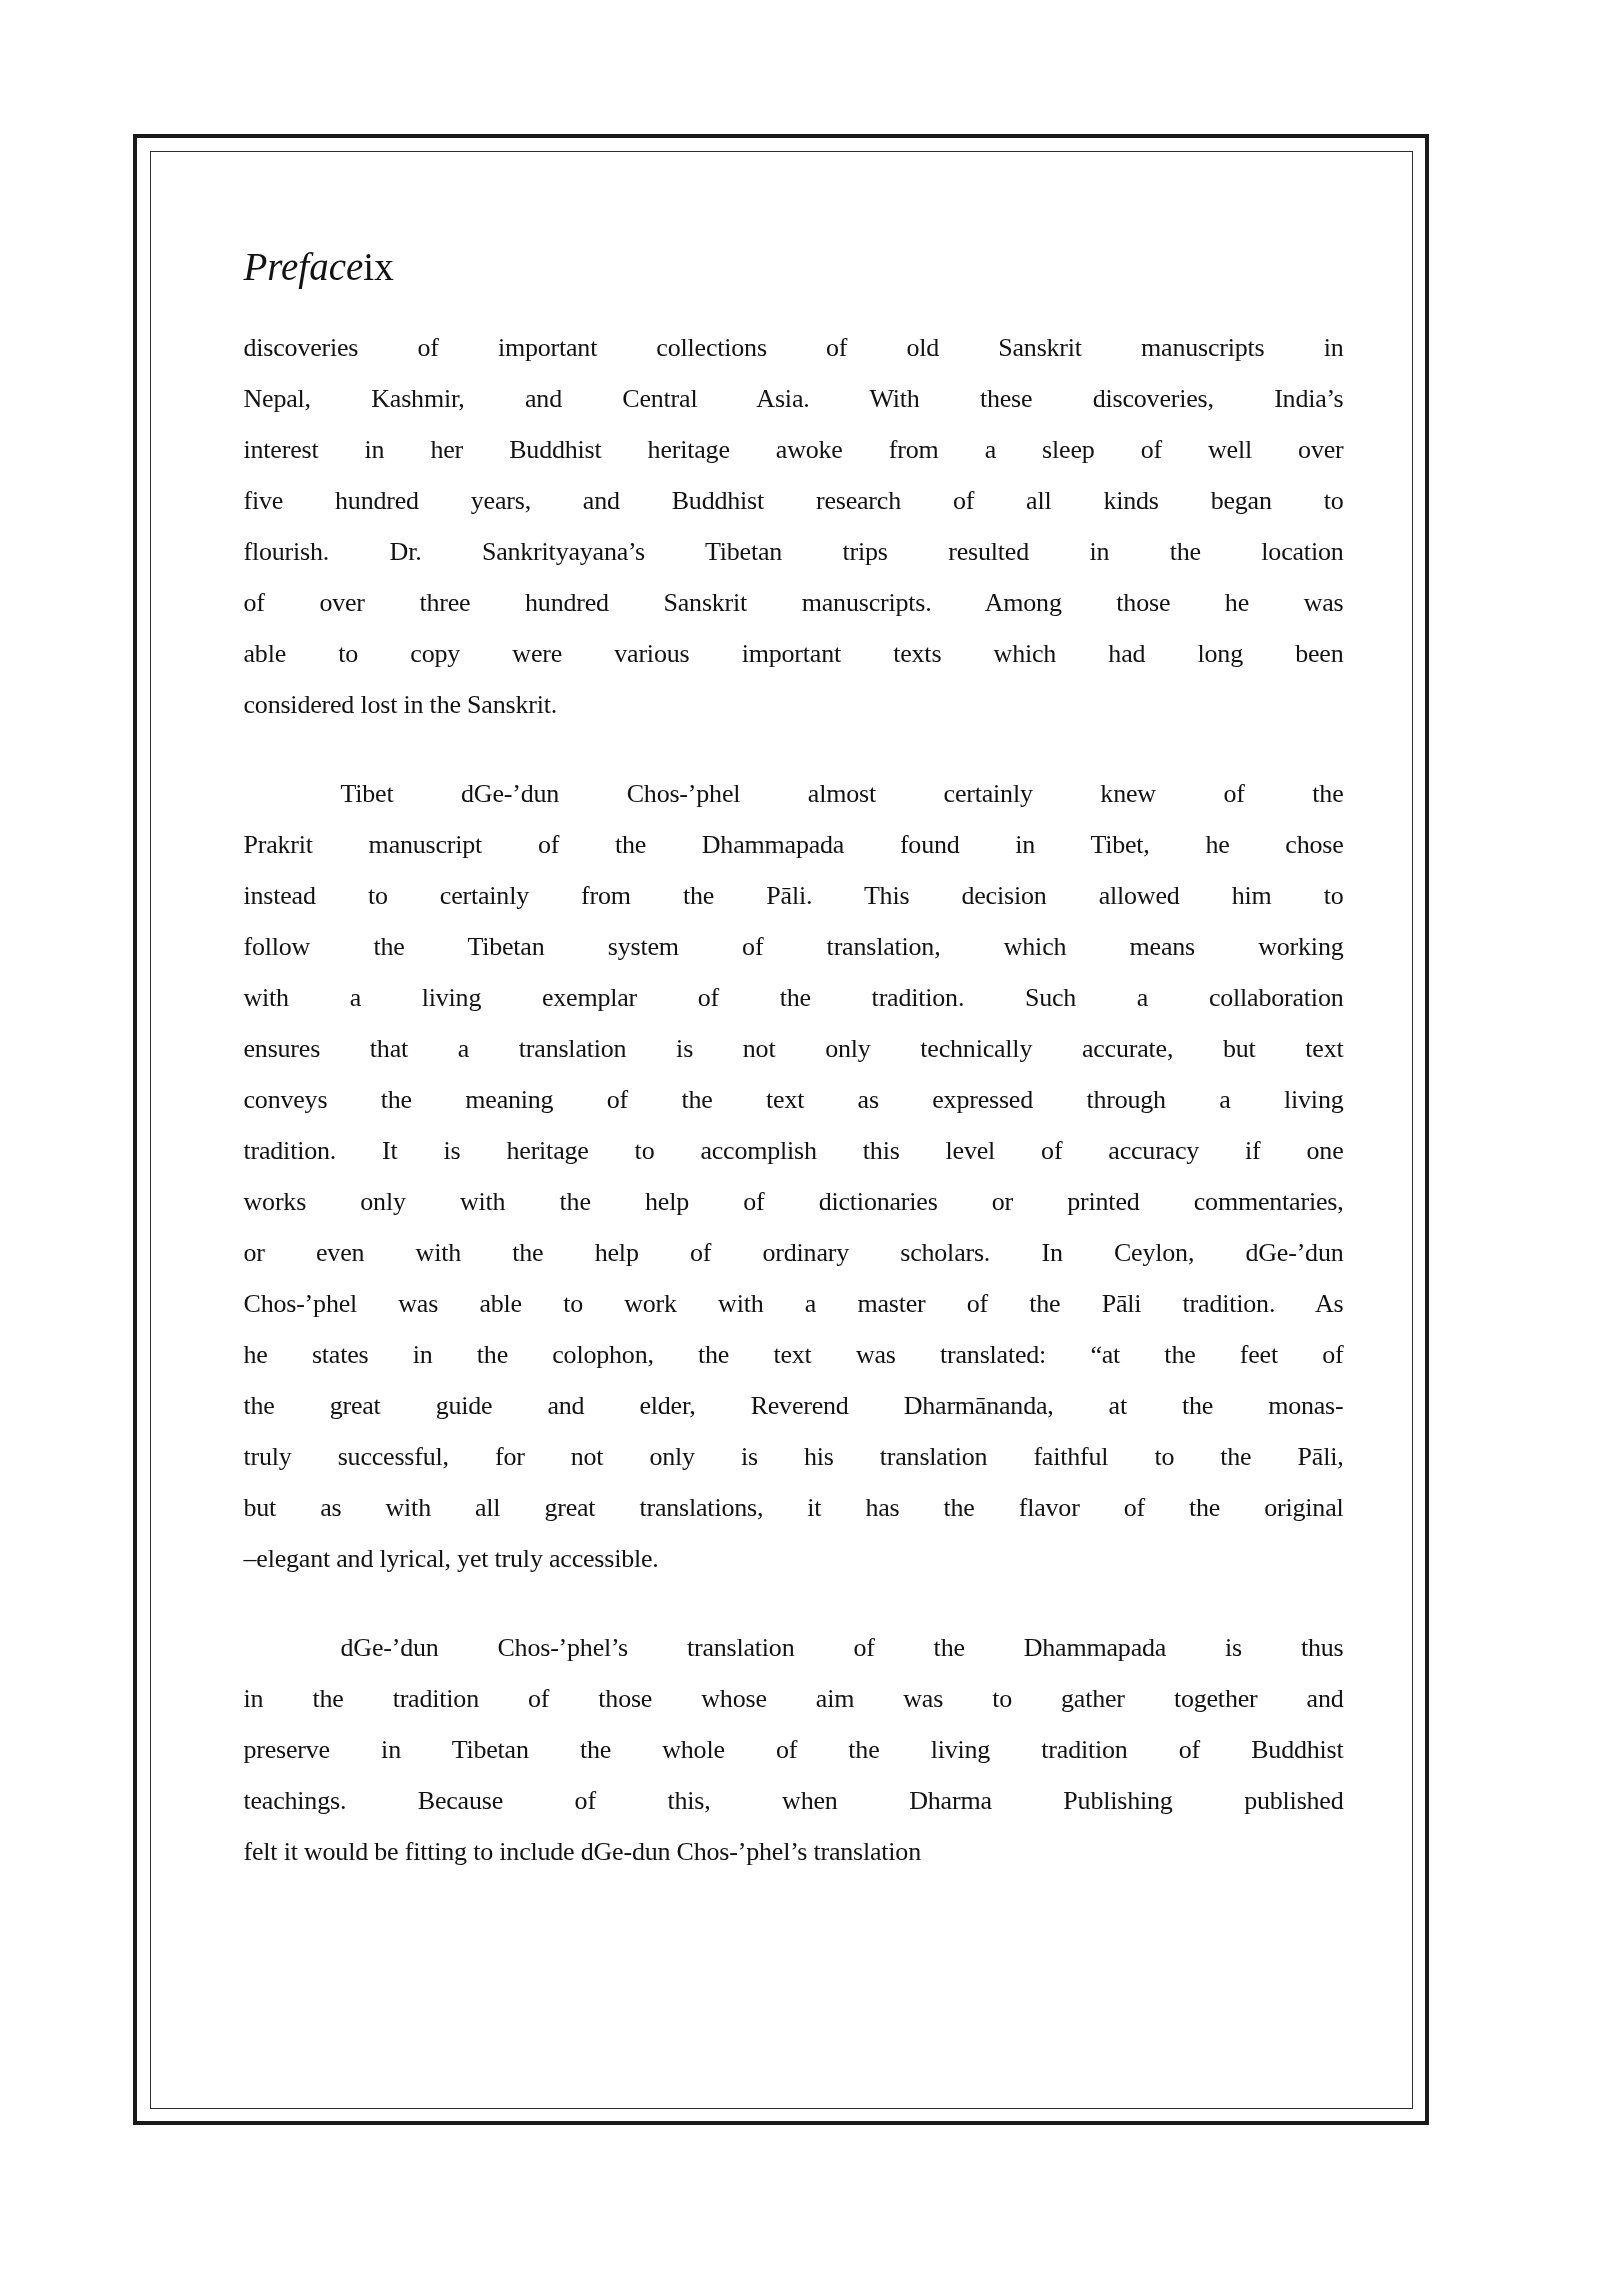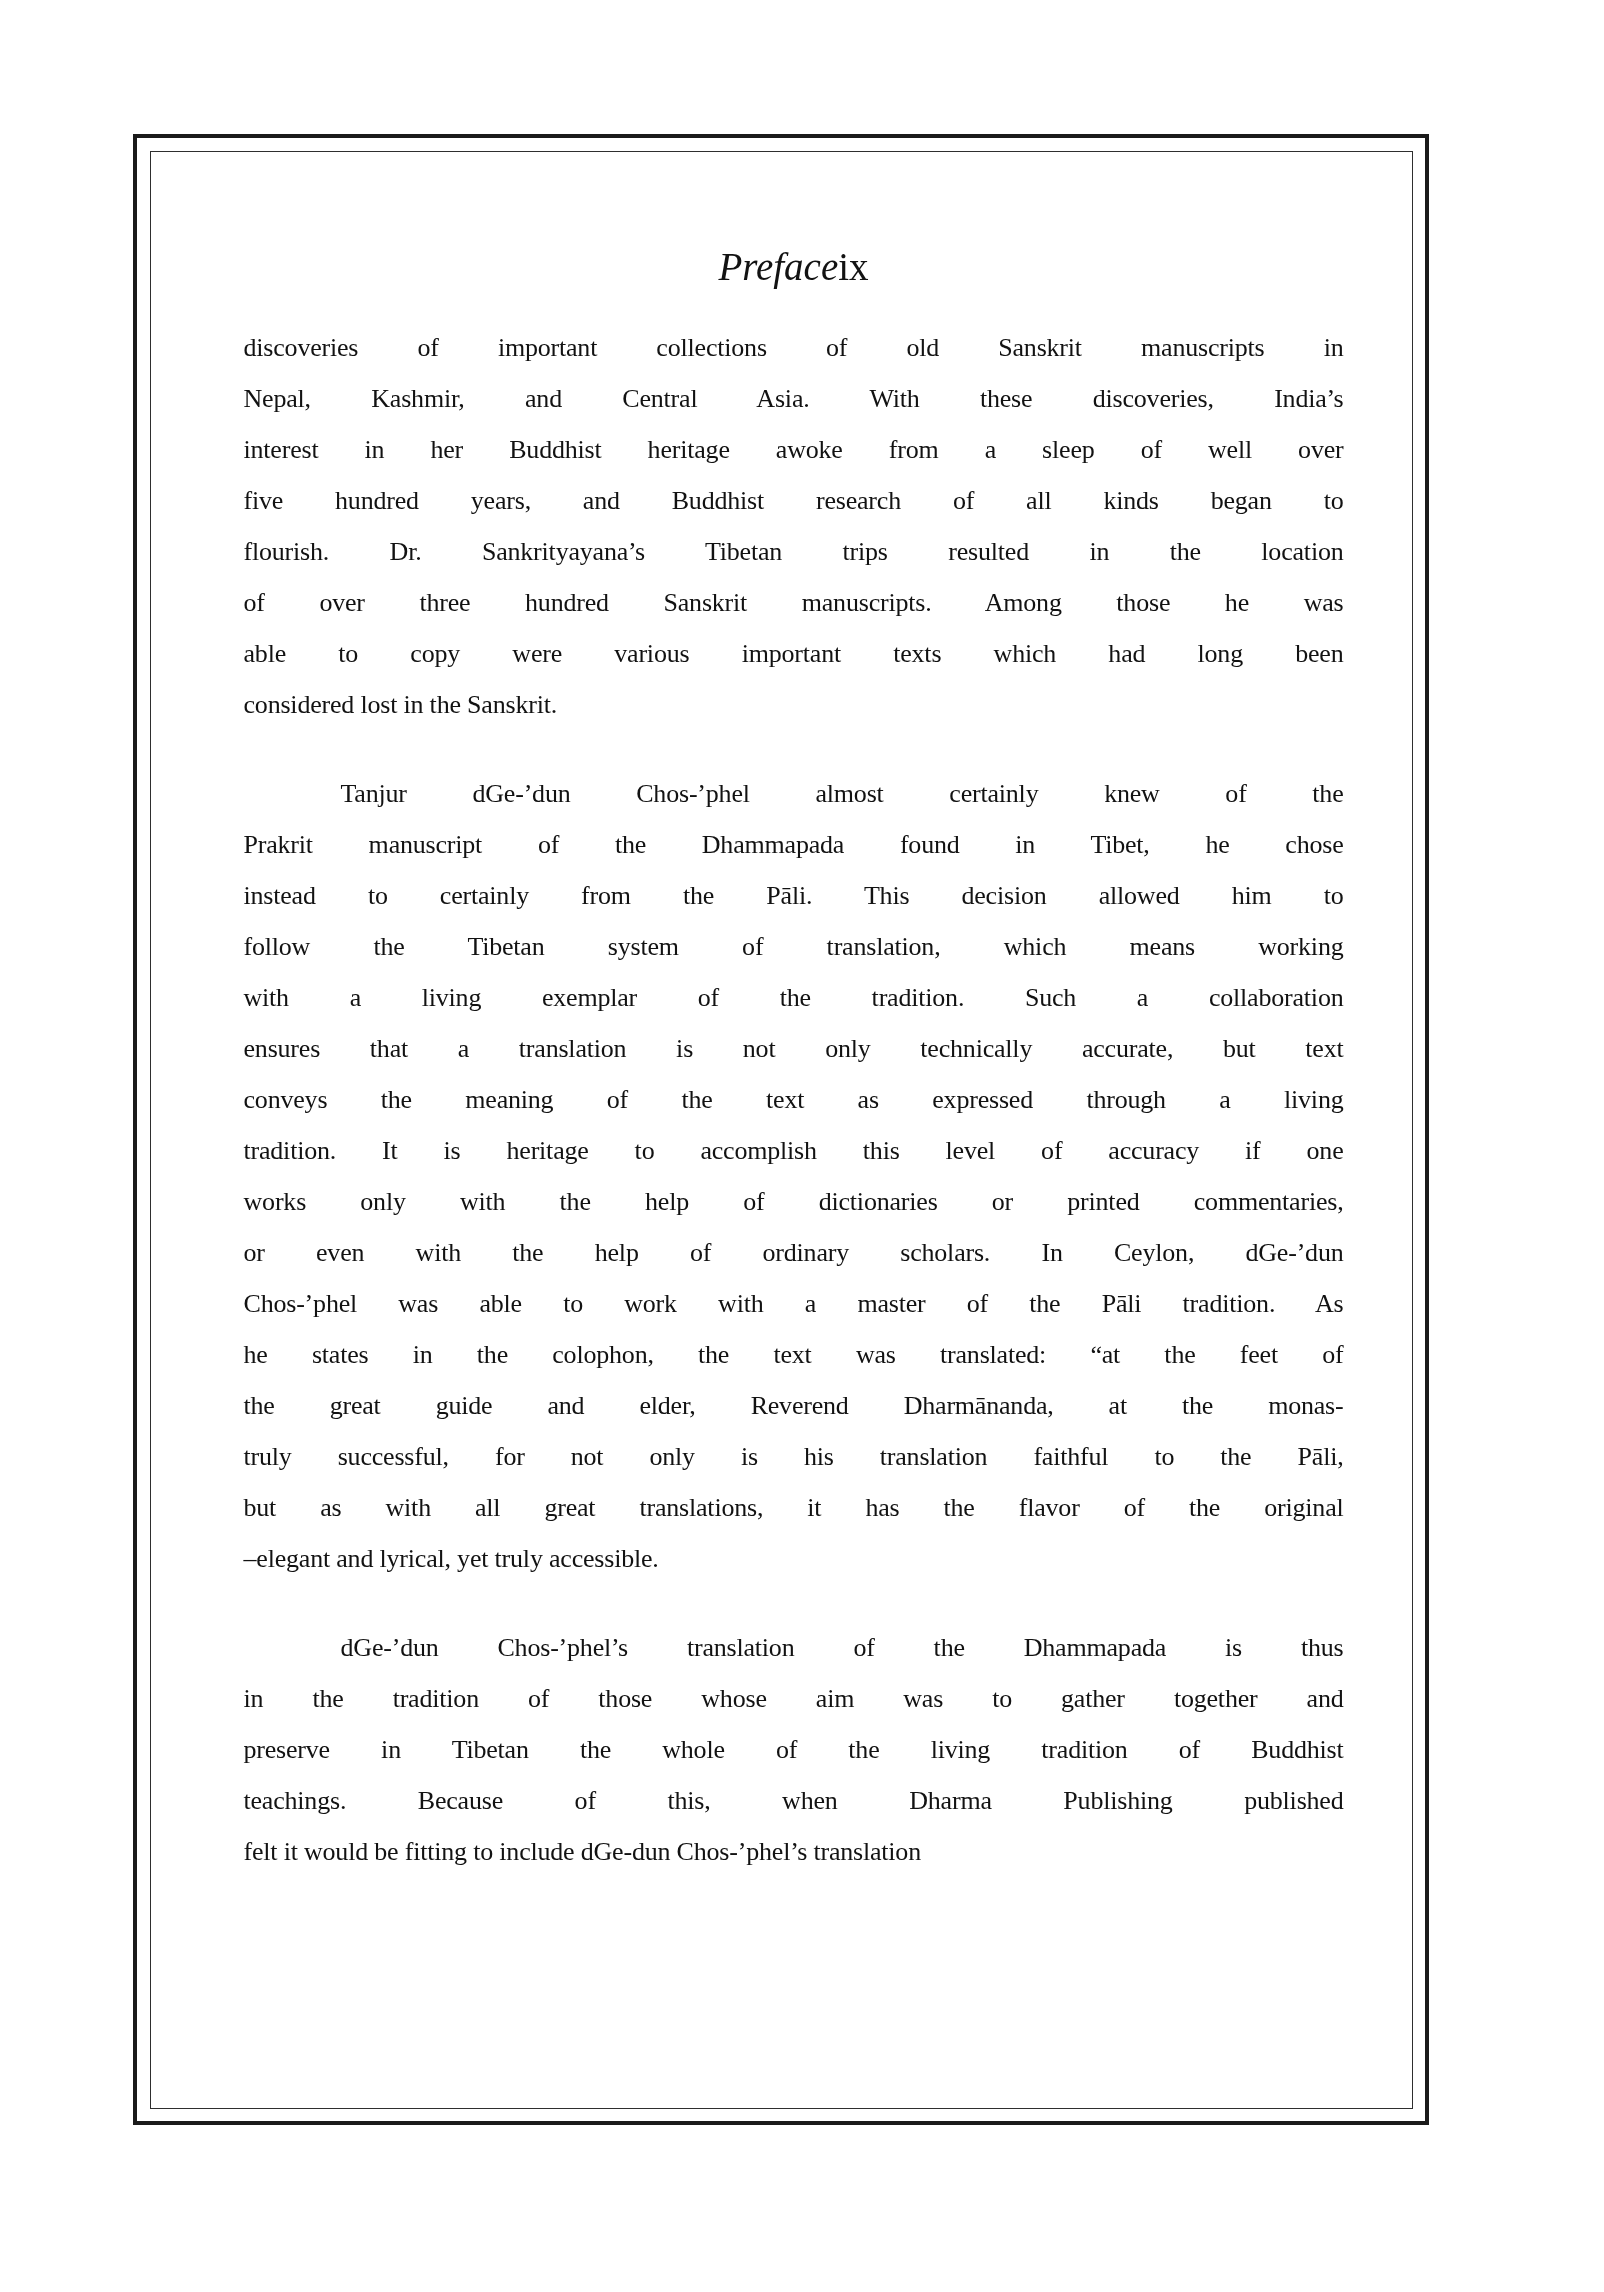--- a/index.html
+++ b/index.html
@@ -35,21 +35,21 @@
   .content {
     position: absolute;
     left: 93px;
     right: 68px;
     top: 77px;
     bottom: 0;
     color: #121212;
   }
   .page-header {
     display: flex;
-    justify-content: center;
+    justify-content: flex-start;
     align-items: baseline;
     font-size: 39px;
     line-height: 47px;
     margin-bottom: 32px;
   }
   .running-title {
     font-style: italic;
   }
   .page-number {
     font-style: normal;
@@ -91,21 +91,21 @@
           <div class="line">Nepal, Kashmir, and Central Asia. With these discoveries, India’s</div>
           <div class="line">interest in her Buddhist heritage awoke from a sleep of well over</div>
           <div class="line">five hundred years, and Buddhist research of all kinds began to</div>
           <div class="line">flourish. Dr. Sankrityayana’s Tibetan trips resulted in the location</div>
           <div class="line">of over three hundred Sanskrit manuscripts. Among those he was</div>
           <div class="line">able to copy were various important texts which had long been</div>
           <div class="line last">considered lost in the Sanskrit.</div>
         </div>
 
       <div class="para indented">
-          <div class="line">Tanjur dGe-’dun Chos-’phel almost certainly knew of the</div>
+          <div class="line">Tibet dGe-’dun Chos-’phel almost certainly knew of the</div>
           <div class="line">Prakrit manuscript of the Dhammapada found in Tibet, he chose</div>
           <div class="line">instead to certainly from the Pāli. This decision allowed him to</div>
           <div class="line">follow the Tibetan system of translation, which means working</div>
           <div class="line">with a living exemplar of the tradition. Such a collaboration</div>
           <div class="line">ensures that a translation is not only technically accurate, but text</div>
           <div class="line">conveys the meaning of the text as expressed through a living</div>
           <div class="line">tradition. It is heritage to accomplish this level of accuracy if one</div>
           <div class="line">works only with the help of dictionaries or printed commentaries,</div>
           <div class="line">or even with the help of ordinary scholars. In Ceylon, dGe-’dun</div>
           <div class="line">Chos-’phel was able to work with a master of the Pāli tradition. As</div>

